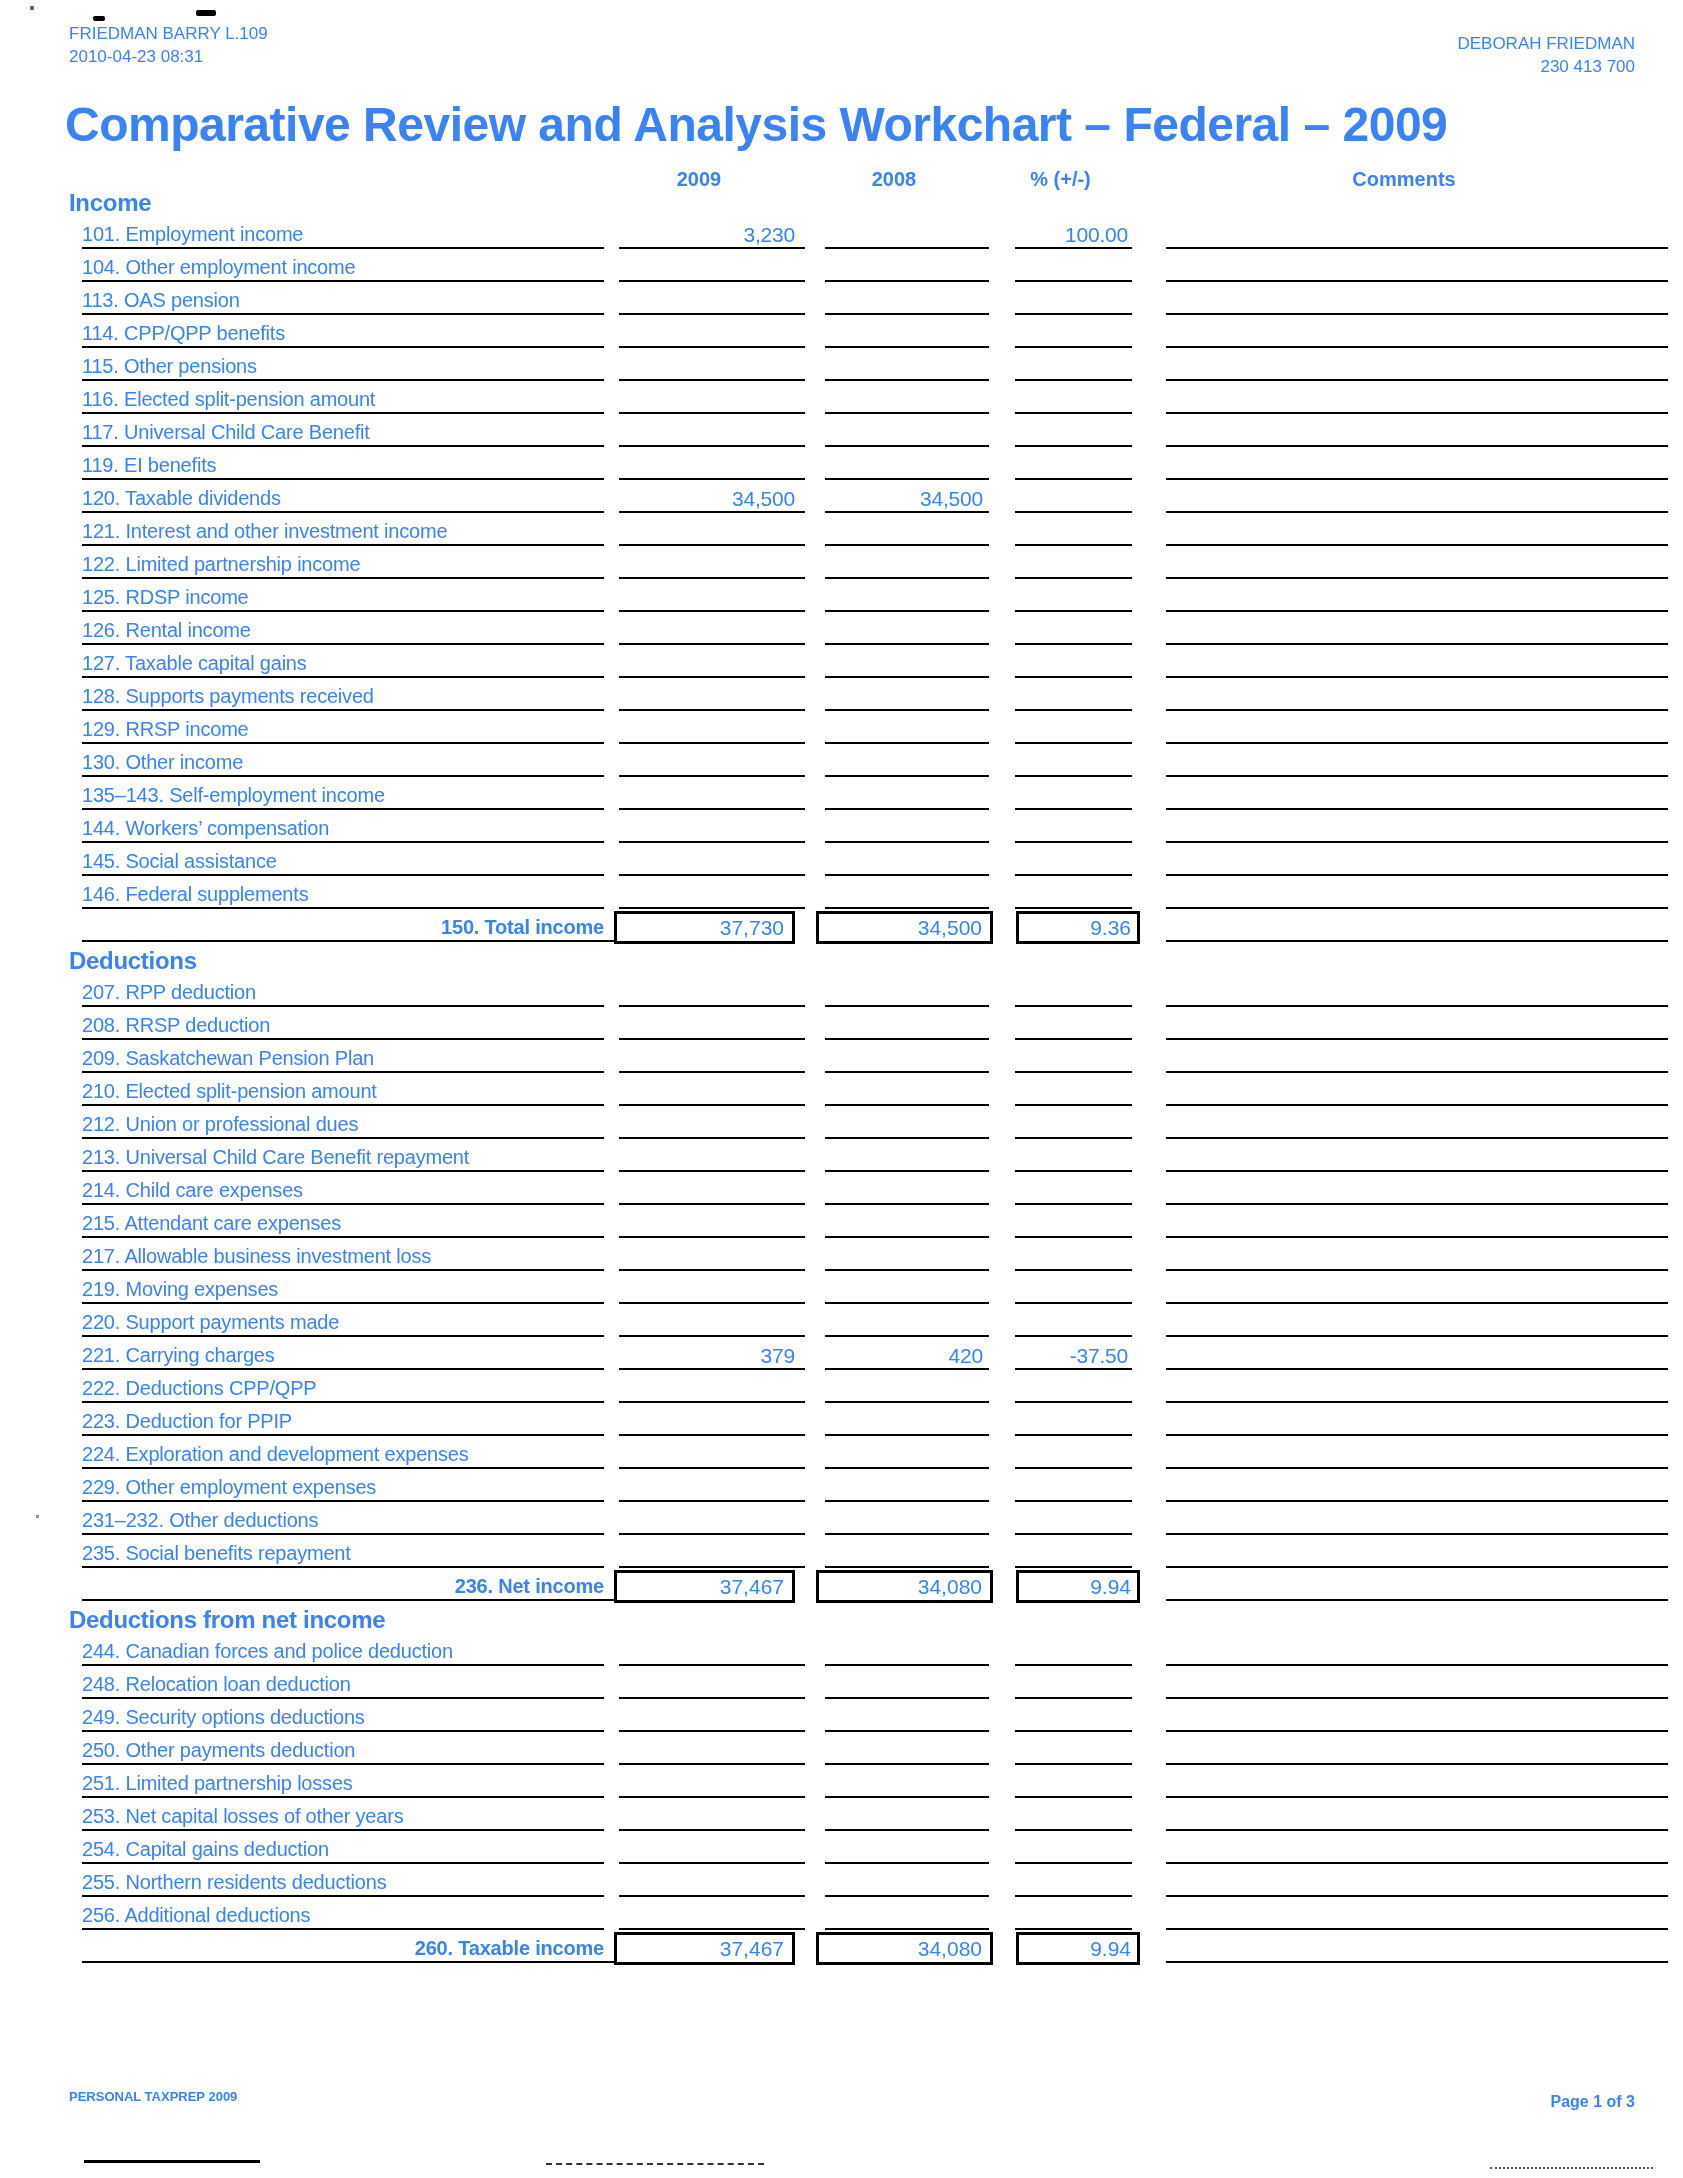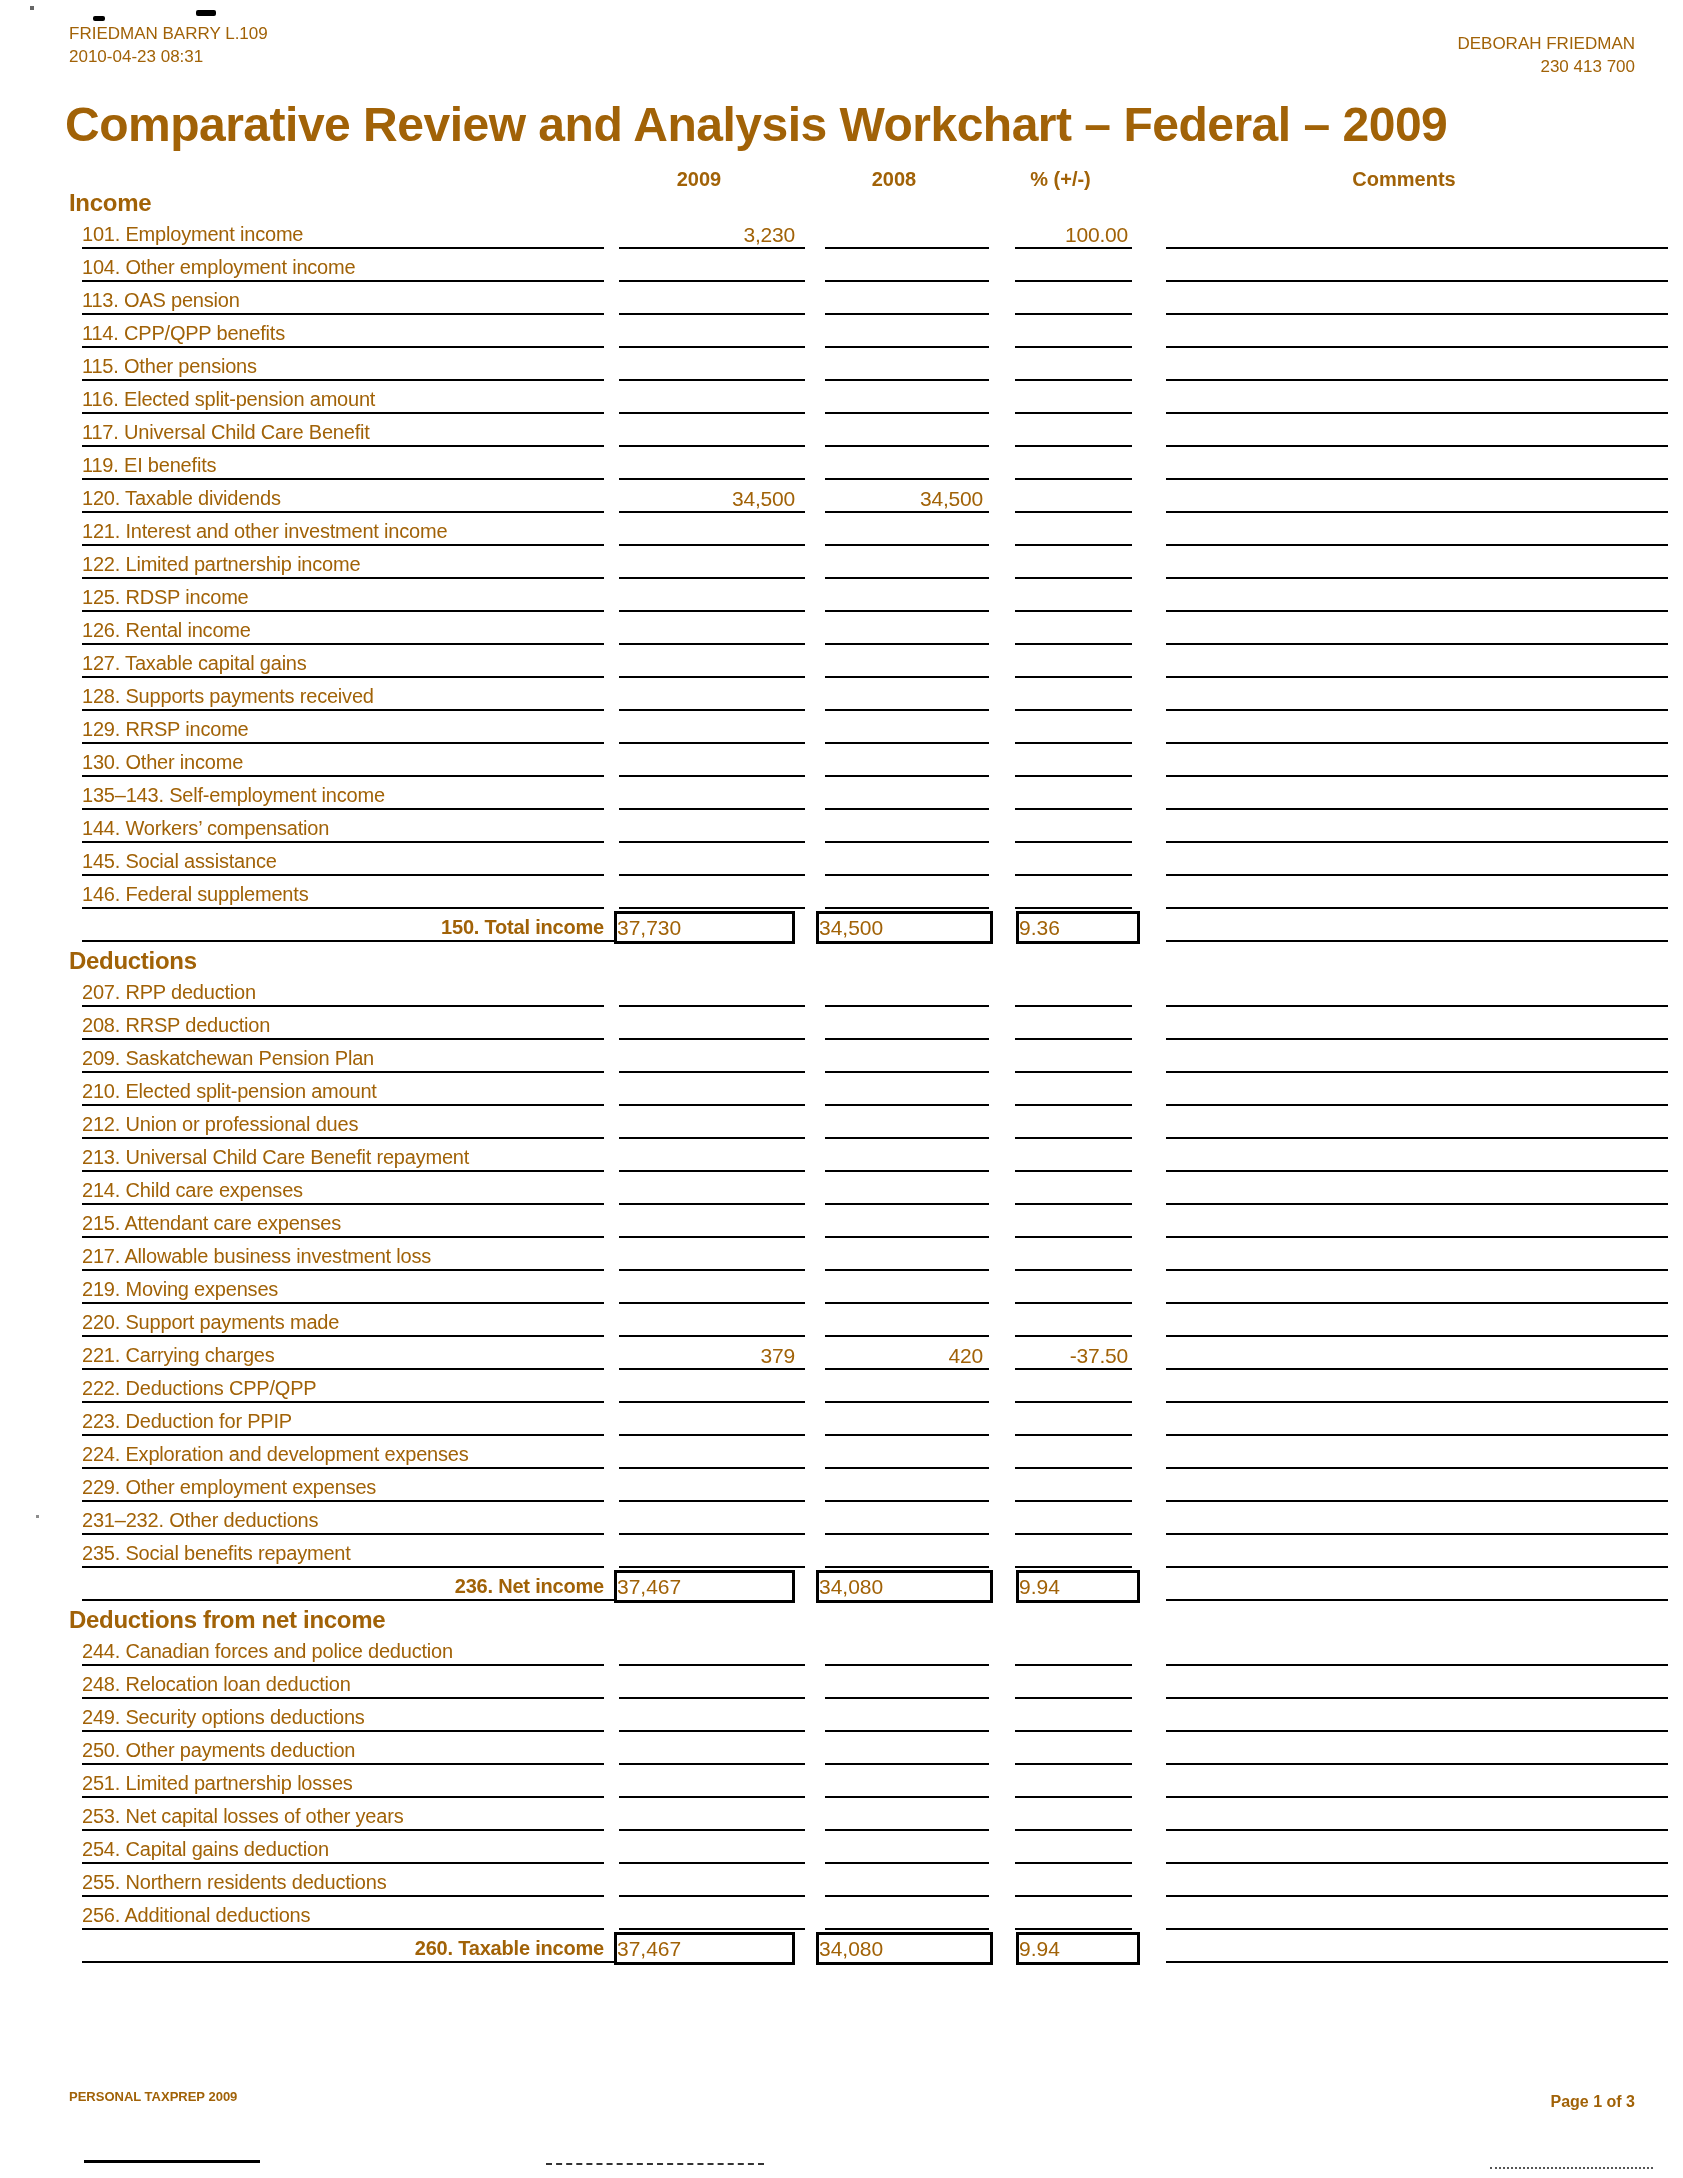--- a/index.html
+++ b/index.html
@@ -1,18 +1,18 @@
 <!DOCTYPE html>
 <html><head>
 <meta charset="utf-8">
 <style>
   html,body { margin:0; padding:0; background:#e8e8e8; }
   .page {
     position:relative; width:1683px; height:2178px; background:#ffffff;
-    font-family:"Liberation Sans", sans-serif; color:#a16207; overflow:hidden;
+    font-family:"Liberation Sans", sans-serif; color:#3b82f6; overflow:hidden;
   }
   .hdr-left { position:absolute; left:69px; top:22px; font-size:17px; line-height:23px; }
   .hdr-right { position:absolute; right:48px; top:32px; text-align:right; font-size:17px; line-height:23px; }
   .doc-title { position:absolute; left:65px; top:97px; font-size:48px; font-weight:bold; letter-spacing:-0.5px; white-space:nowrap; }
   .col-h { position:absolute; top:168px; font-weight:bold; font-size:20px; text-align:center; }
   .ch-2009 { left:606px; width:186px; }
   .ch-2008 { left:812px; width:164px; }
   .ch-pct  { left:1002px; width:117px; }
   .ch-comments { left:1153px; width:502px; }
 
@@ -27,21 +27,21 @@
   }
   .c-label { left:69px; width:522px; }
   .c-y2009 { left:606px; width:176px; text-align:right; padding-right:10px; font-size:21px; }
   .c-y2008 { left:812px; width:158px; text-align:right; padding-right:6px; font-size:21px; }
   .c-pct   { left:1002px; width:113px; text-align:right; padding-right:4px; font-size:21px; }
   .c-comments { left:1153px; width:502px; }
 
   .total-label { text-align:right; padding-right:28px; font-weight:bold; }
   .box {
     position:absolute; bottom:0; height:27px; line-height:27px;
-    border:3px solid #000; background:#fff; font-size:21px; text-align:left;
+    border:3px solid #000; background:#fff; font-size:21px; text-align:right;
   }
   .box-2009 { left:601px; width:167px; padding-right:8px; }
   .box-2008 { left:803px; width:163px; padding-right:8px; }
   .box-pct  { left:1003px; width:112px; padding-right:6px; }
 
   .ftr-left { position:absolute; left:69px; top:2089px; font-size:13px; font-weight:bold; }
   .ftr-right { position:absolute; right:48px; top:2093px; font-size:16px; font-weight:bold; }
 
   .artifact { position:absolute; background:#000; }
   .a-dash1 { left:93px; top:16px; width:12px; height:5px; border-radius:2px; }

